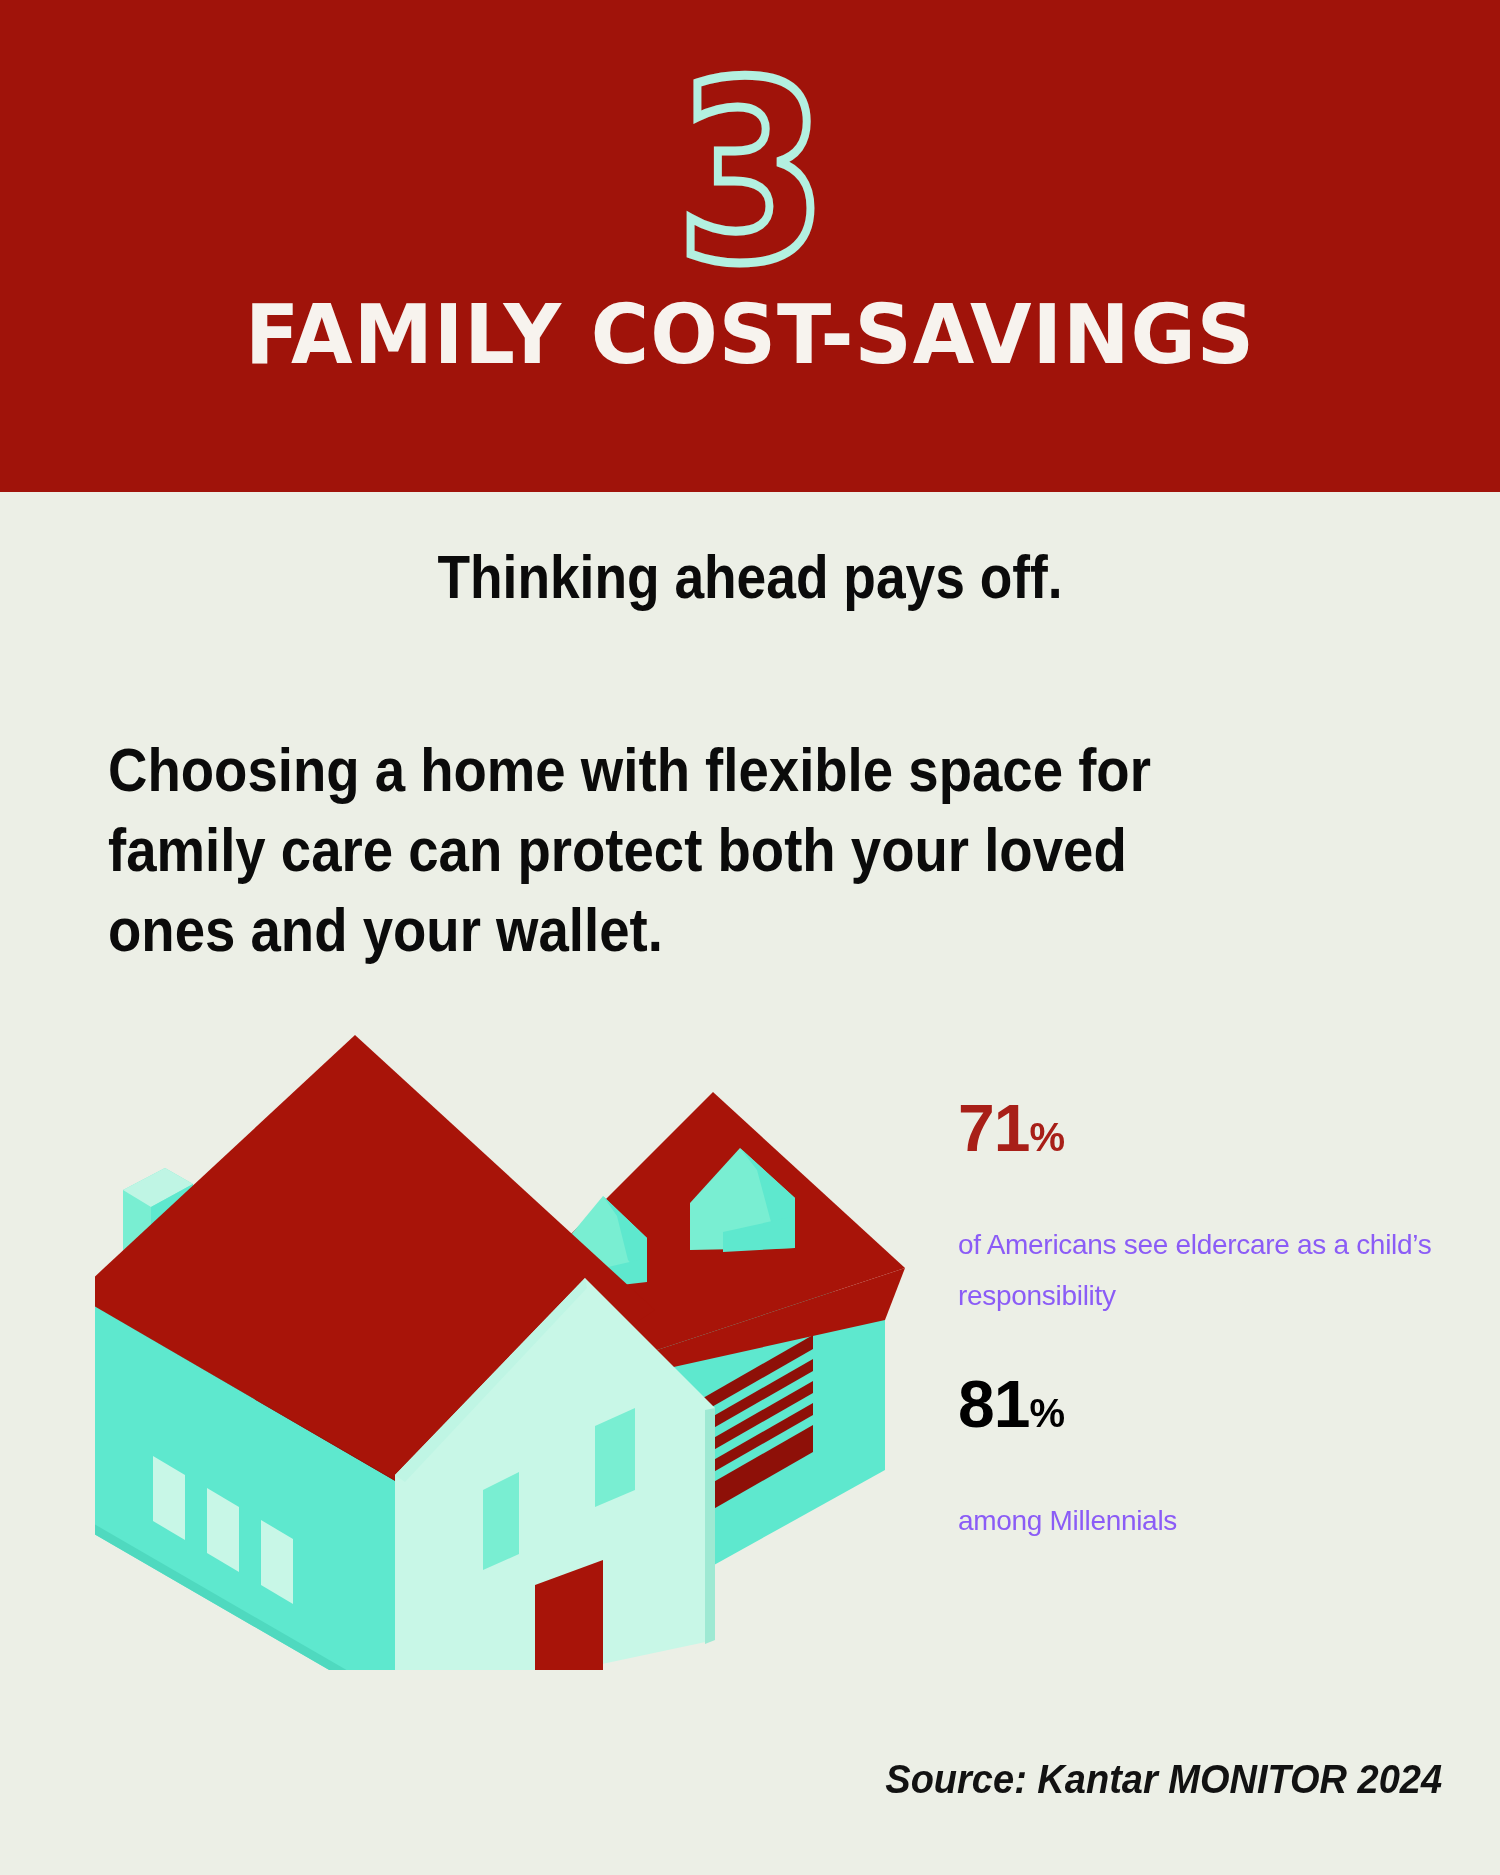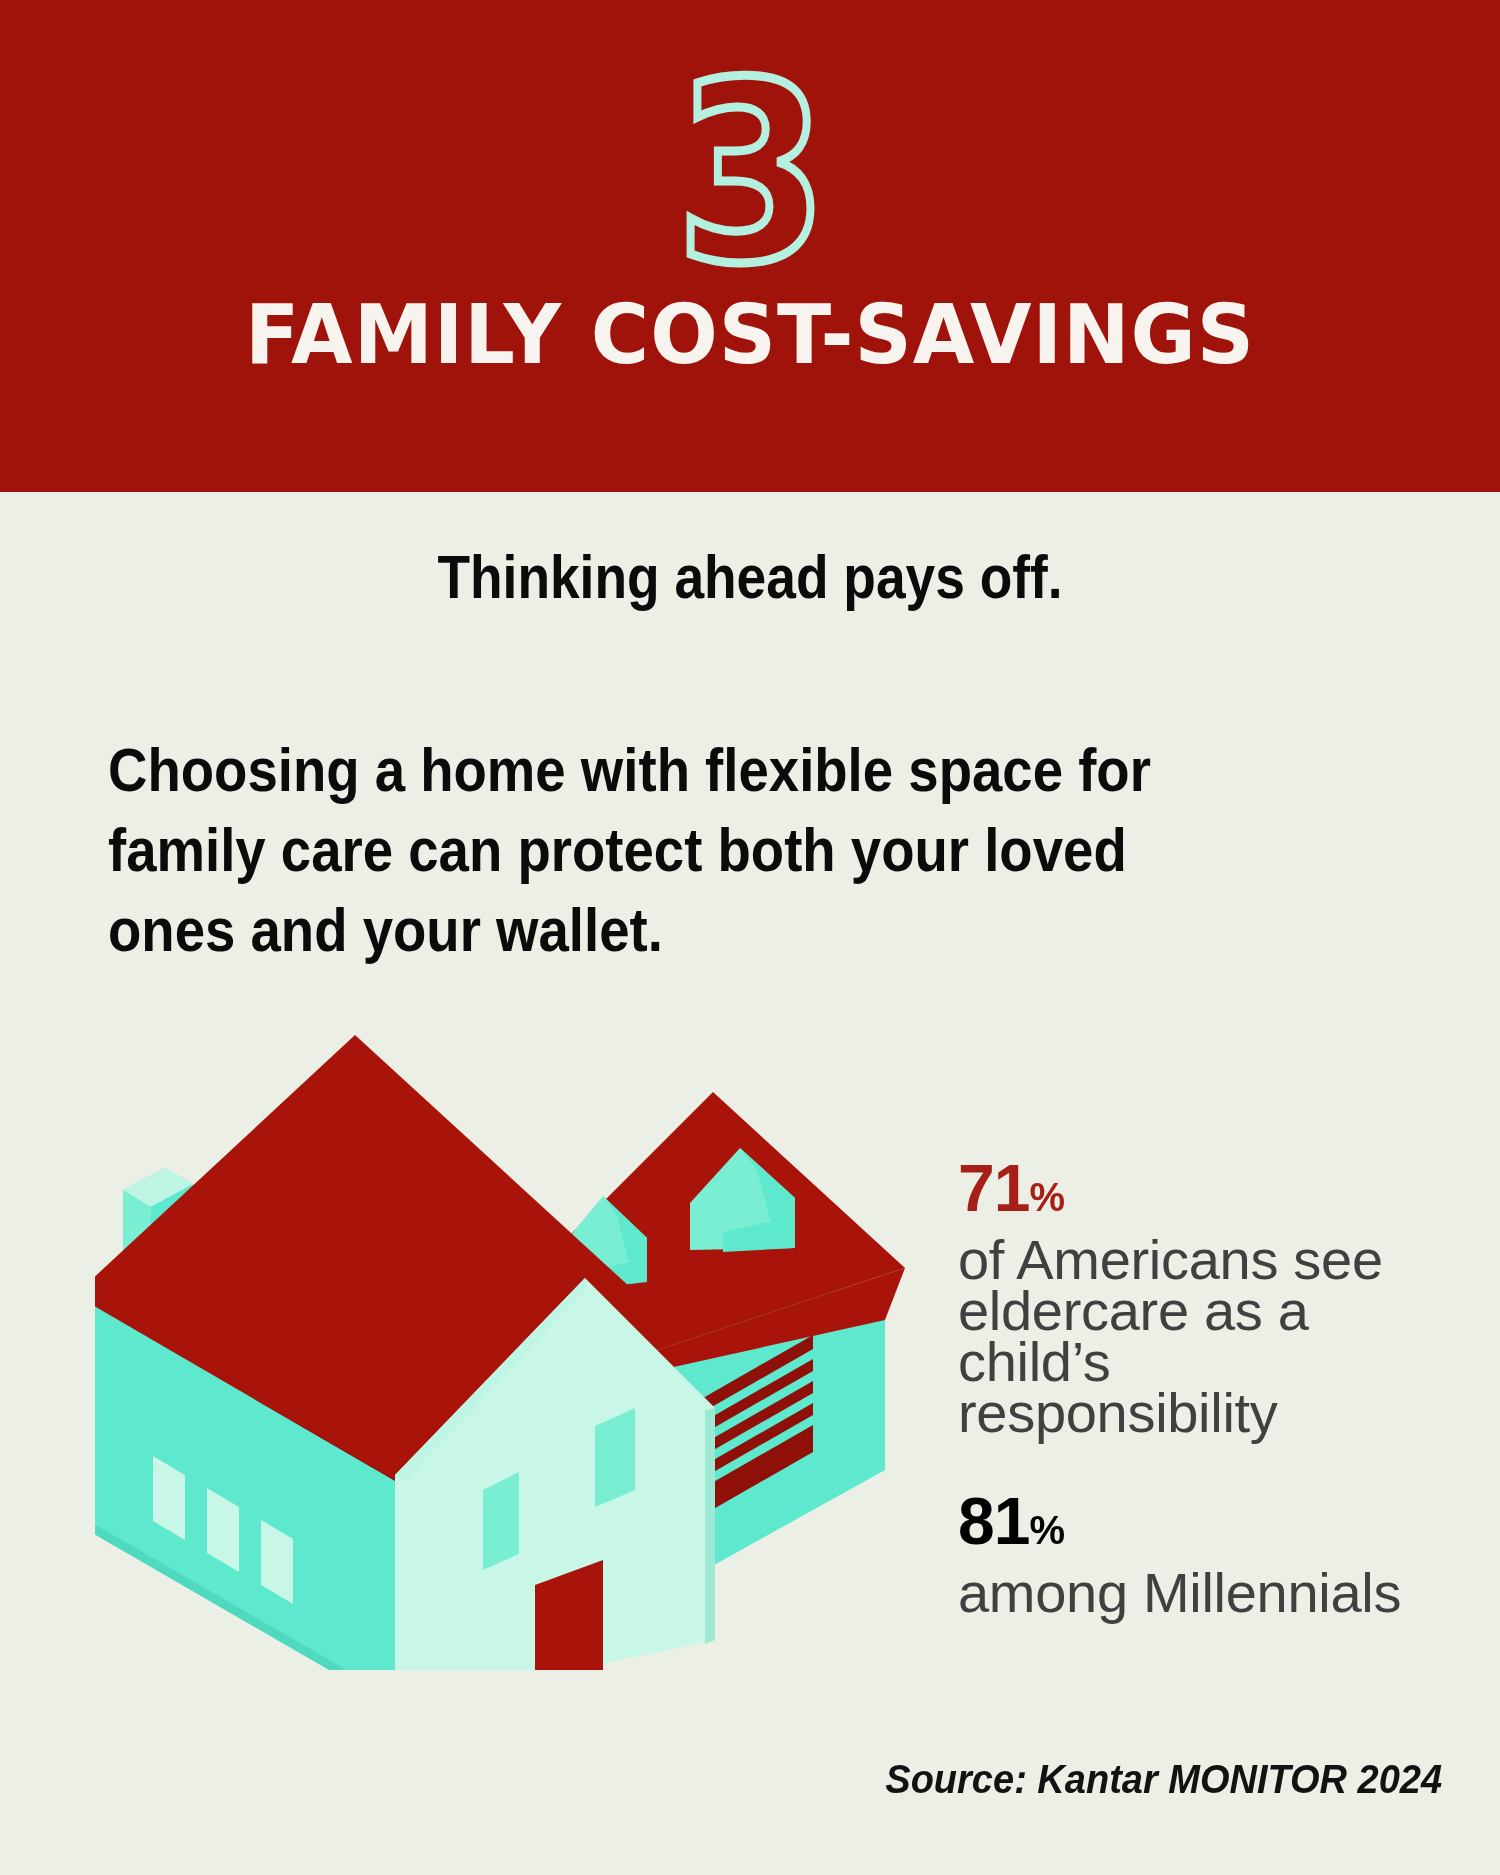--- a/index.html
+++ b/index.html
@@ -98,45 +98,46 @@
     top: 1020px;
     width: 820px;
     height: 650px;
   }
   .house-wrap svg { display: block; }
 
   
   .stats {
     position: absolute;
     left: 958px;
-    top: 1151px;
+    top: 1091px;
     width: 480px;
   }
   .stat-block { margin-bottom: 46px; }
   .stat-number {
     font-family: "Liberation Sans", sans-serif;
     font-weight: bold;
     font-size: 66px;
     line-height: 74px;
     letter-spacing: -1px;
   }
   .stat-number .pct {
     font-size: 40px;
     font-weight: bold;
     letter-spacing: 0;
   }
   .stat-number.red { color: #a81f18; }
   .stat-number.blue { color: #000000; }
   .stat-label {
     font-family: "Liberation Sans", sans-serif;
     font-weight: normal;
-    font-size: 56px;
+    font-size: 28px;
     line-height: 51px;
-    color: #404040;
+    color: #8b5cf6;
     letter-spacing: -0.3px;
+    margin-top: 45px;
   }
 
   
   .source {
     position: absolute;
     right: 58px;
     top: 1756px;
     font-family: "Liberation Sans", sans-serif;
     font-weight: bold;
     font-style: italic;

